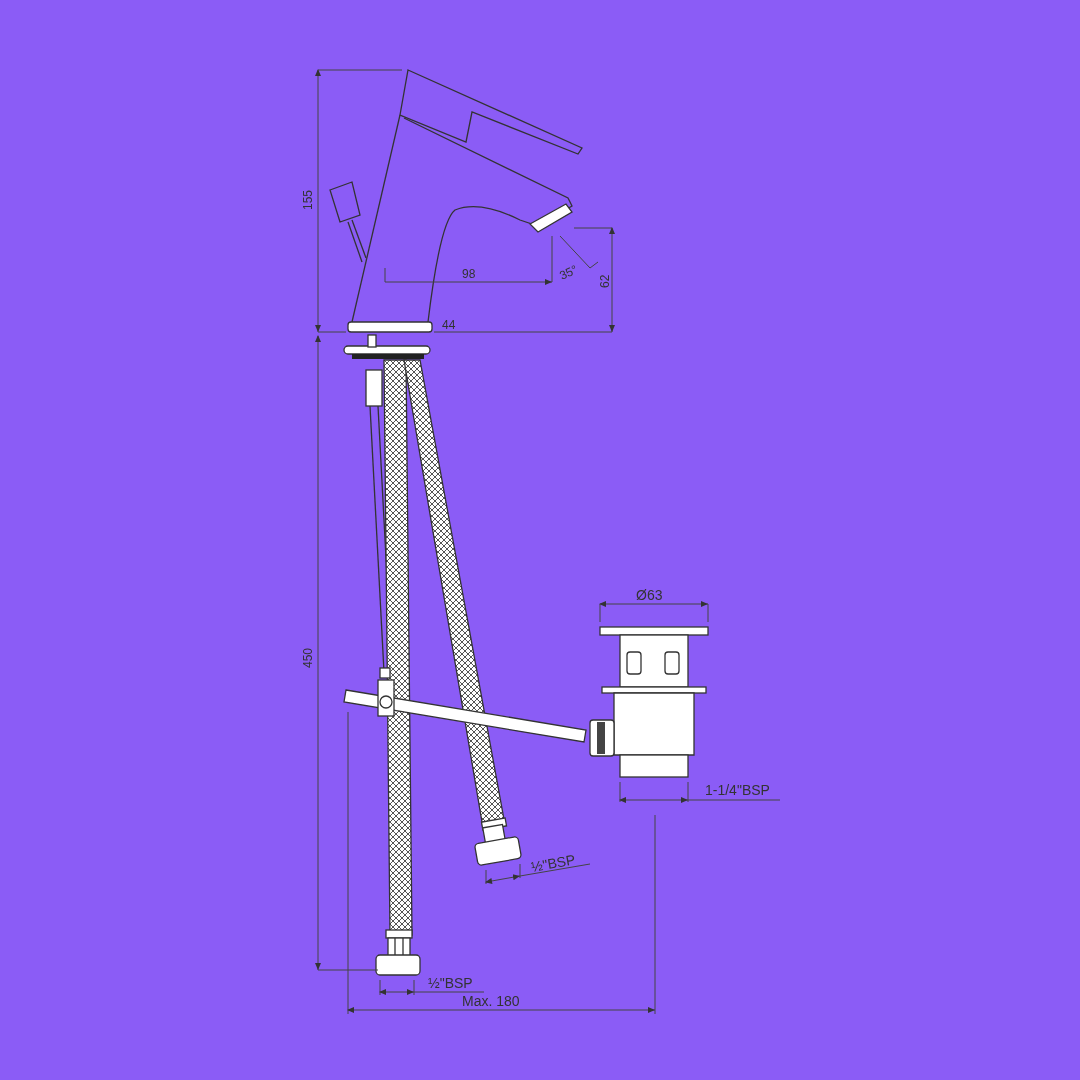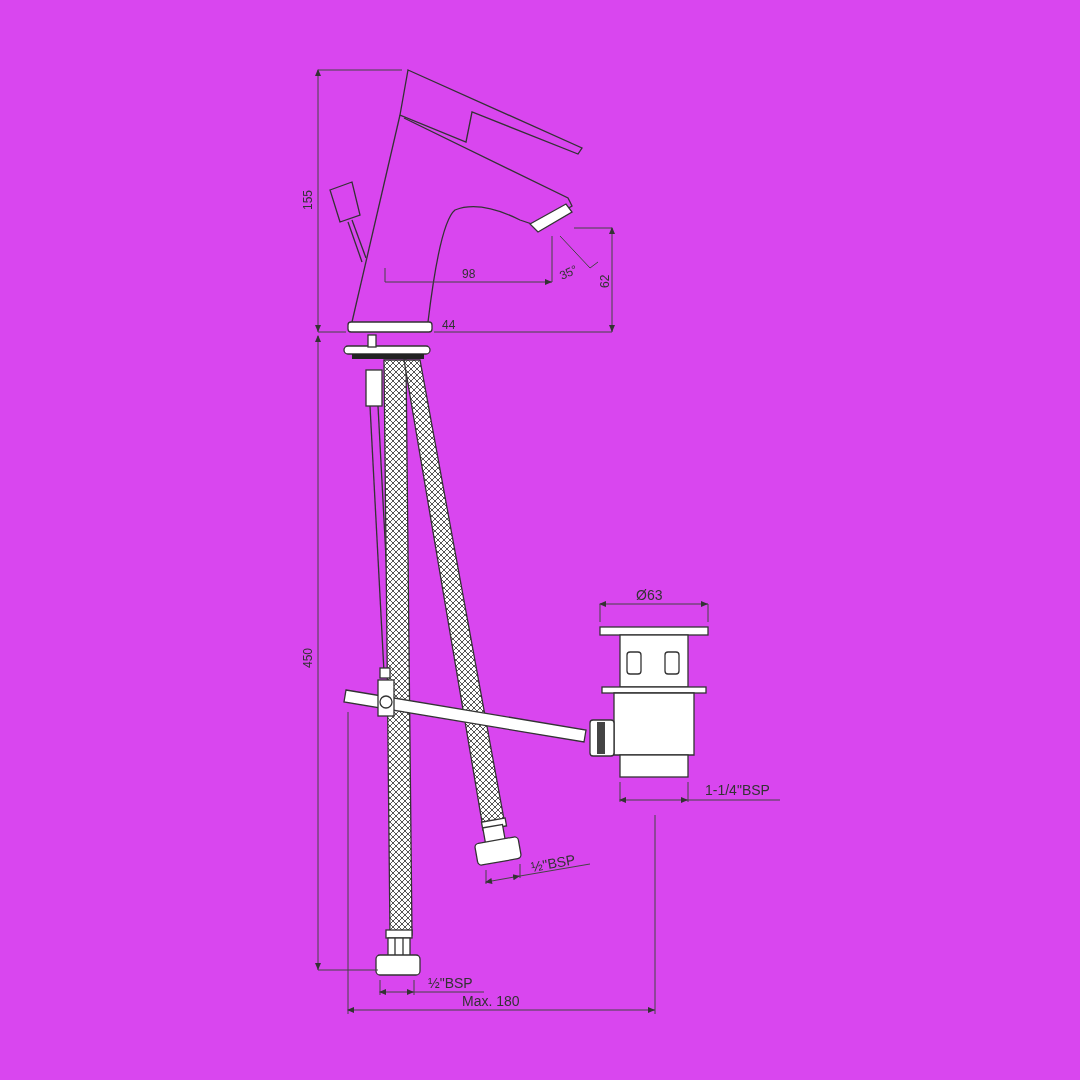--- a/index.html
+++ b/index.html
@@ -1,16 +1,16 @@
 <!DOCTYPE html>
 <html><head>
 <meta charset="utf-8">
 <style>
   html,body{margin:0;padding:0;background:#fff;}
-  #canvas{width:1080px;height:1080px;position:relative;background:#d946ef;}
+  #canvas{width:1080px;height:1080px;position:relative;background:#8b5cf6;}
   svg{position:absolute;left:0;top:0;}
   .ln{stroke:#333;stroke-width:1.3;fill:none;}
   .lnw{stroke:#333;stroke-width:1.3;fill:#fff;}
   .dim{stroke:#444;stroke-width:1;fill:none;}
   .txt{font-family:"Liberation Sans",sans-serif;font-size:12px;fill:#333;}
   .txt-lg{font-family:"Liberation Sans",sans-serif;font-size:14px;fill:#333;}
 </style>
 </head>
 <body>
 

